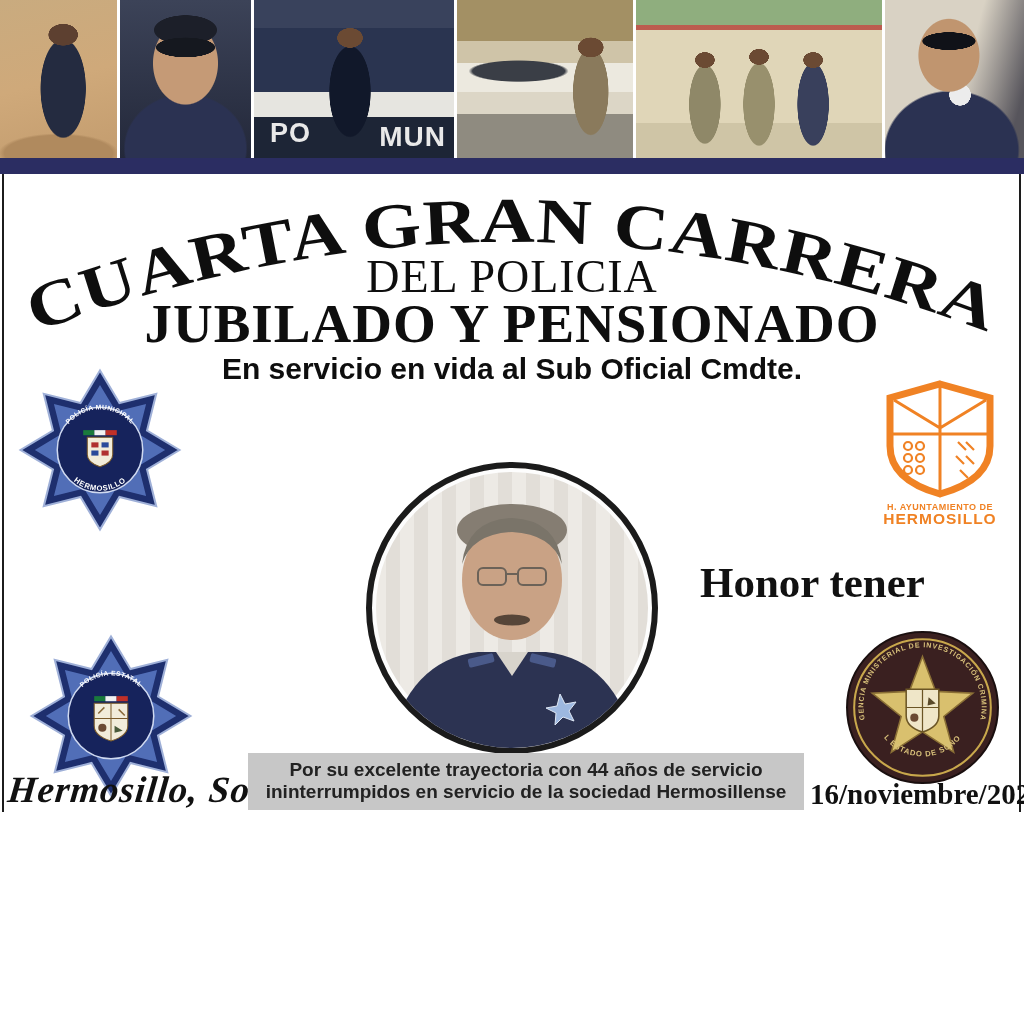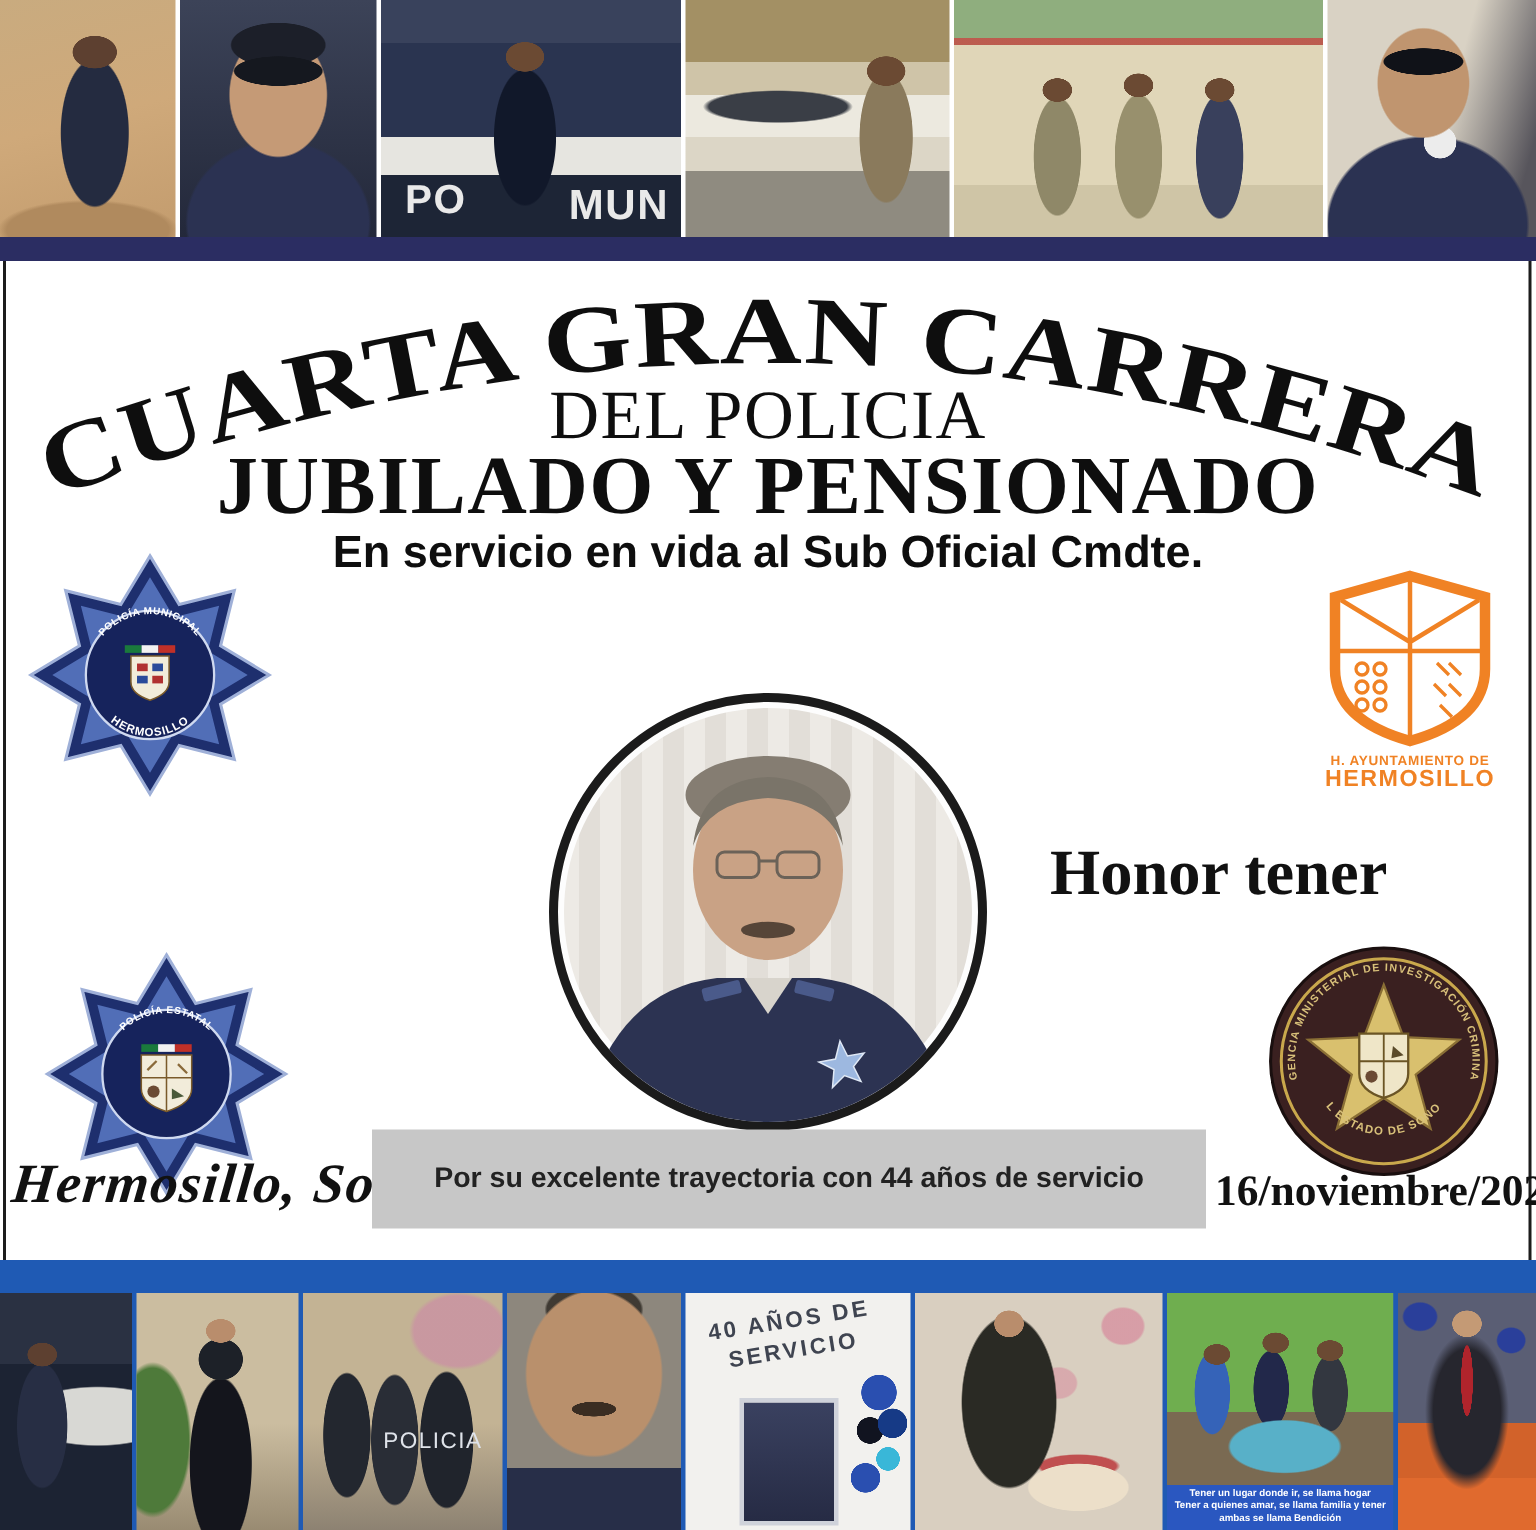--- a/index.html
+++ b/index.html
@@ -1,16 +1,16 @@
 <!DOCTYPE html>
 <html><head>
 <meta charset="utf-8">
 <style>
   html,body{margin:0;padding:0;background:#fff}
-  .poster{position:relative;width:1024px;height:1020px;overflow:hidden;background:#fff;
+  .poster{position:relative;width:1024px;height:812px;overflow:hidden;background:#fff;
           font-family:"Liberation Sans","DejaVu Sans",sans-serif}
   .serif{font-family:"Liberation Serif","DejaVu Serif",serif}
 
   
   .strip{position:absolute;left:0;right:0;display:flex;gap:3px;overflow:hidden}
   .strip-top{top:0;height:158px;background:#fff}
   .strip-bottom{top:862px;height:158px;background:#1f5ab4}
   .photo{height:100%;position:relative;flex:0 0 auto;overflow:hidden}
 
   
@@ -135,21 +135,21 @@
   .honor{position:absolute;top:558px;font-size:43px;font-weight:700;color:#111;white-space:nowrap}
   .honor-left{left:72px}
   .honor-right{left:700px}
   .script-loc{position:absolute;left:8px;top:768px;font-size:37px;font-weight:700;font-style:italic;
     color:#111;letter-spacing:1px;transform:skewX(-6deg)}
   .date{position:absolute;left:810px;top:778px;width:210px;text-align:center;
     font-size:29px;font-weight:700;color:#111;white-space:nowrap}
 
   
   .tribute{position:absolute;left:248px;top:753px;width:548px;background:#c7c7c7;
-    text-align:center;font-weight:700;font-size:19px;line-height:1.18;color:#222;padding:22px 4px}
+    text-align:center;font-weight:700;font-size:19px;line-height:1.18;color:#222;padding:6px 4px}
 
   
   .emblem{position:absolute}
   .mun-badge{left:16px;top:366px;width:168px;height:168px}
   .est-badge{left:22px;top:632px;width:178px;height:168px}
   .ayto{left:876px;top:376px;width:128px;height:150px}
   .amic{left:845px;top:630px;width:155px;height:155px}
 
   
   .portrait{position:absolute;left:366px;top:462px;width:280px;height:280px;border-radius:50%;
@@ -288,20 +288,21 @@
     </text>
     <text font-size="7.5" font-weight="bold" fill="#d8c07a" letter-spacing="0.8">
       <textPath href="#amicBot" xlink:href="#amicBot" startOffset="50%" text-anchor="middle">DEL ESTADO DE SONORA</textPath>
     </text>
   </svg>
 
   <div class="script-loc serif">Hermosillo, Son.</div>
 
   <div class="tribute">
     <div>Por su excelente trayectoria con 44 años de servicio</div>
+    <div>ininterrumpidos en servicio de la sociedad Hermosillense</div>
   </div>
 
   <div class="date serif">16/noviembre/2025</div>
 
   <div class="bar-blue"></div>
 
   <div class="strip strip-bottom">
     <div class="photo pb1"></div>
     <div class="photo pb2"></div>
     <div class="photo pb3">

